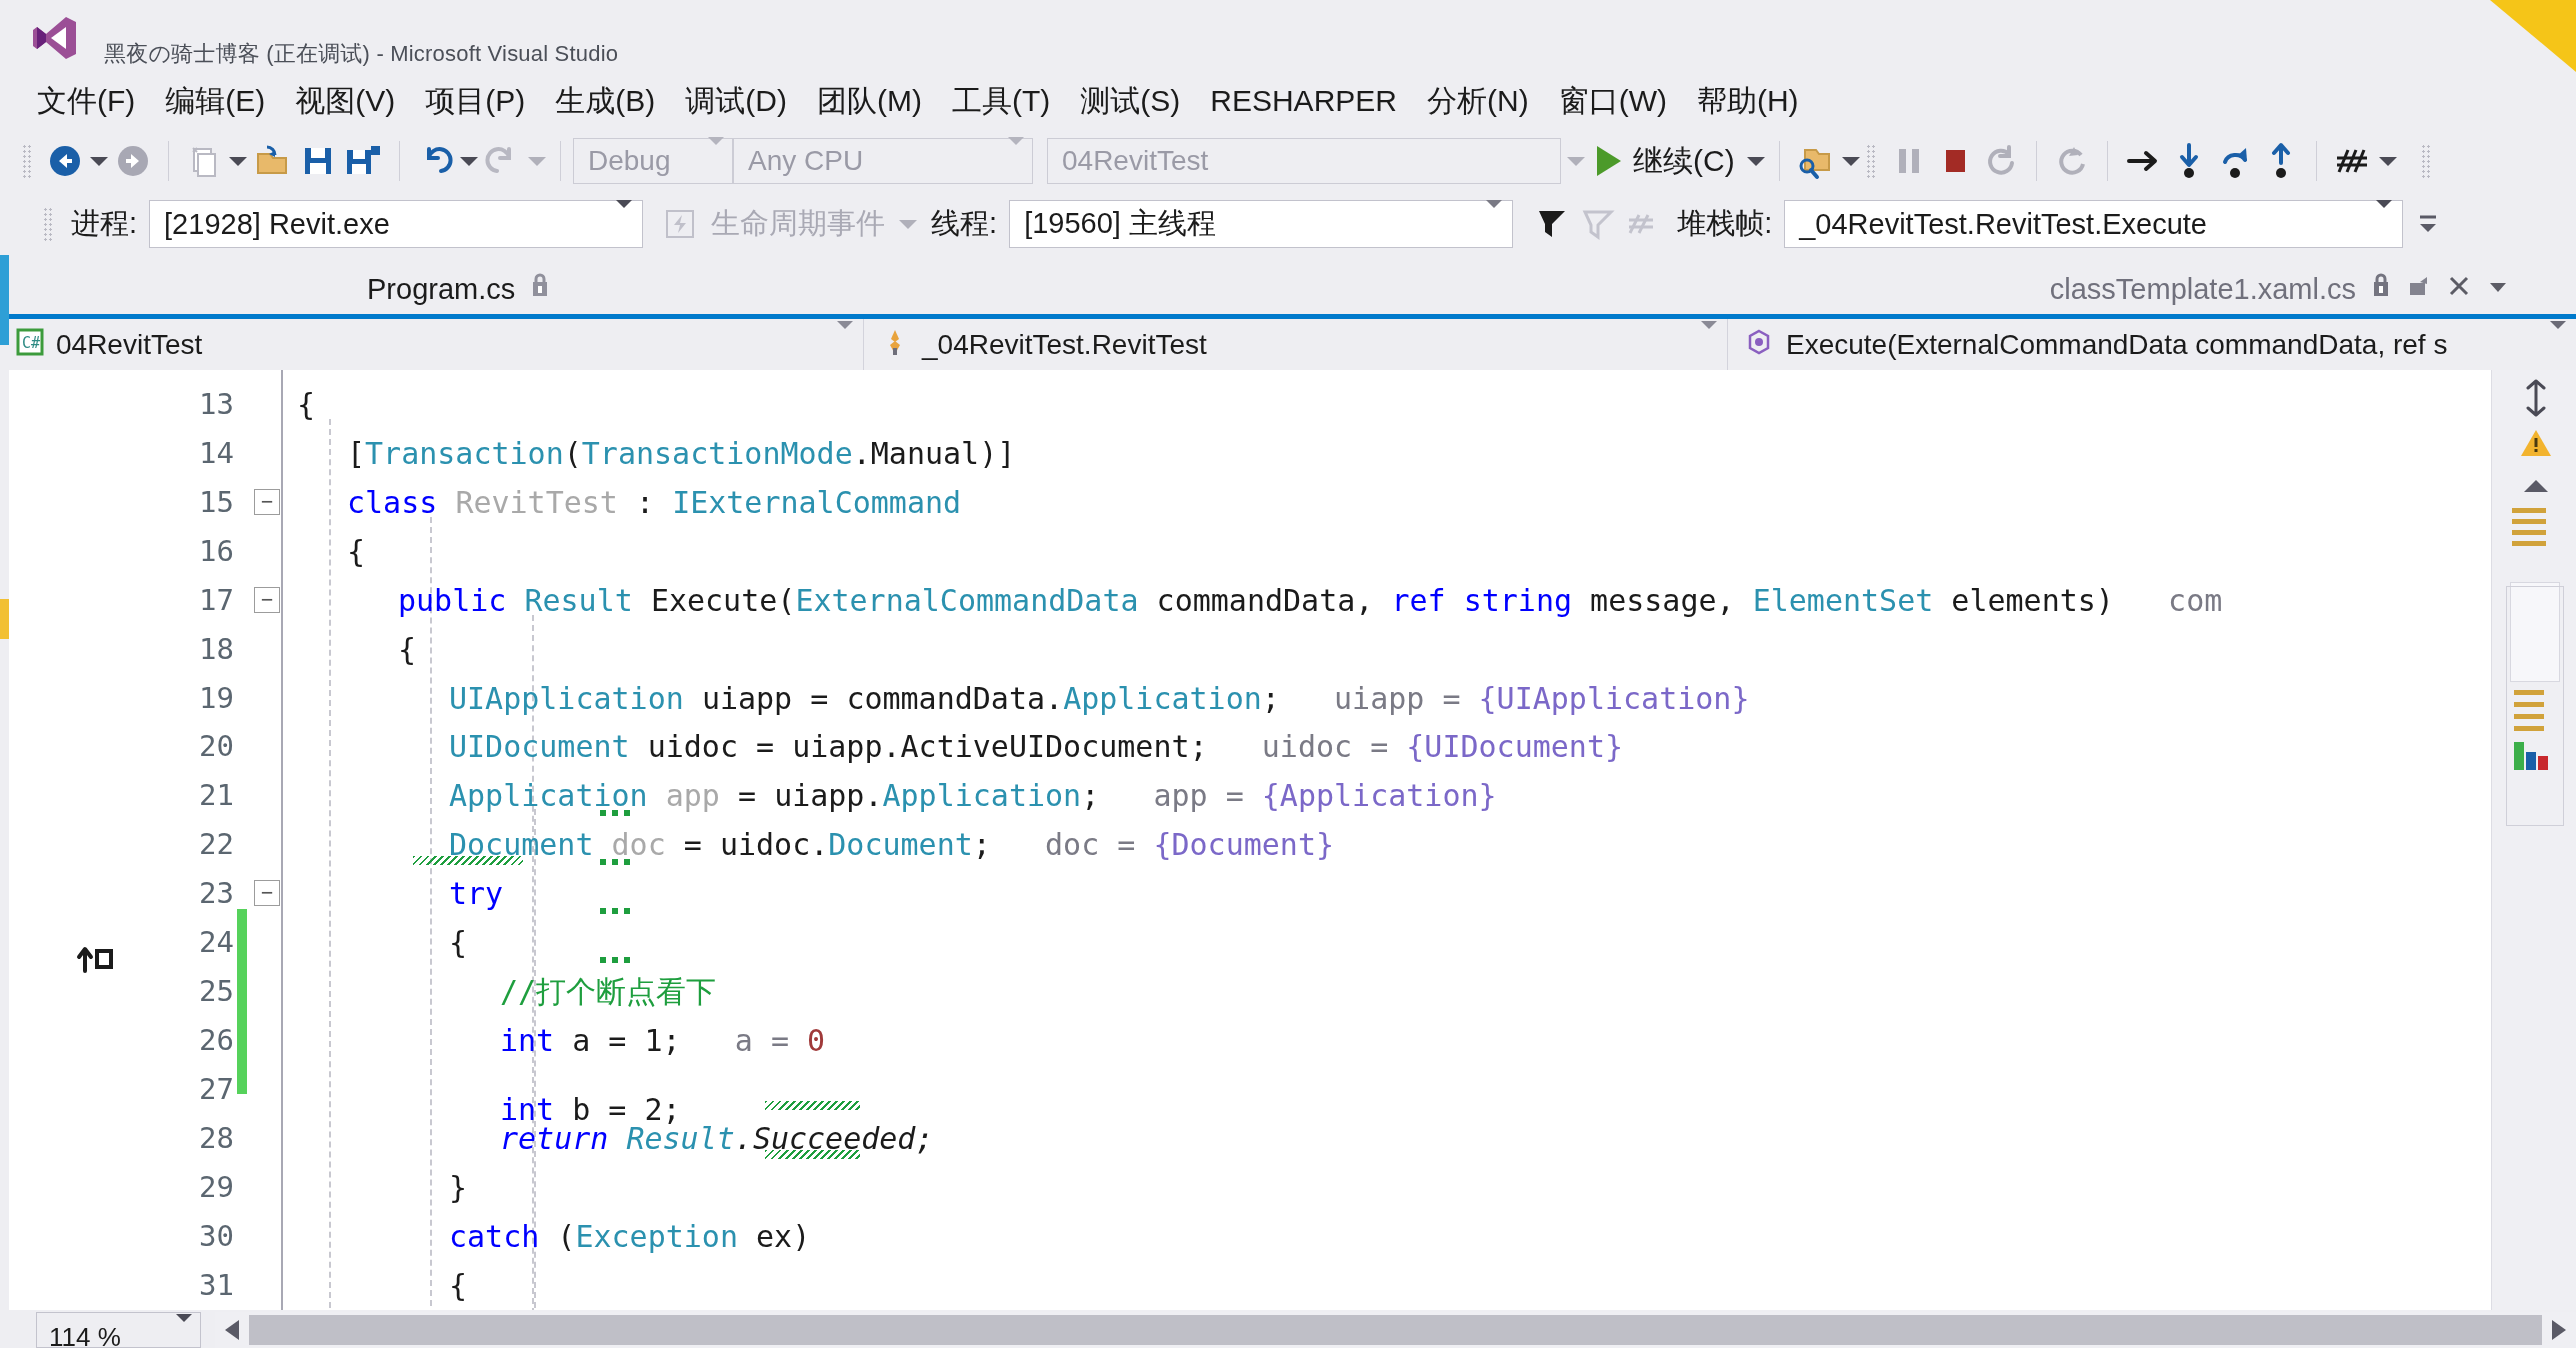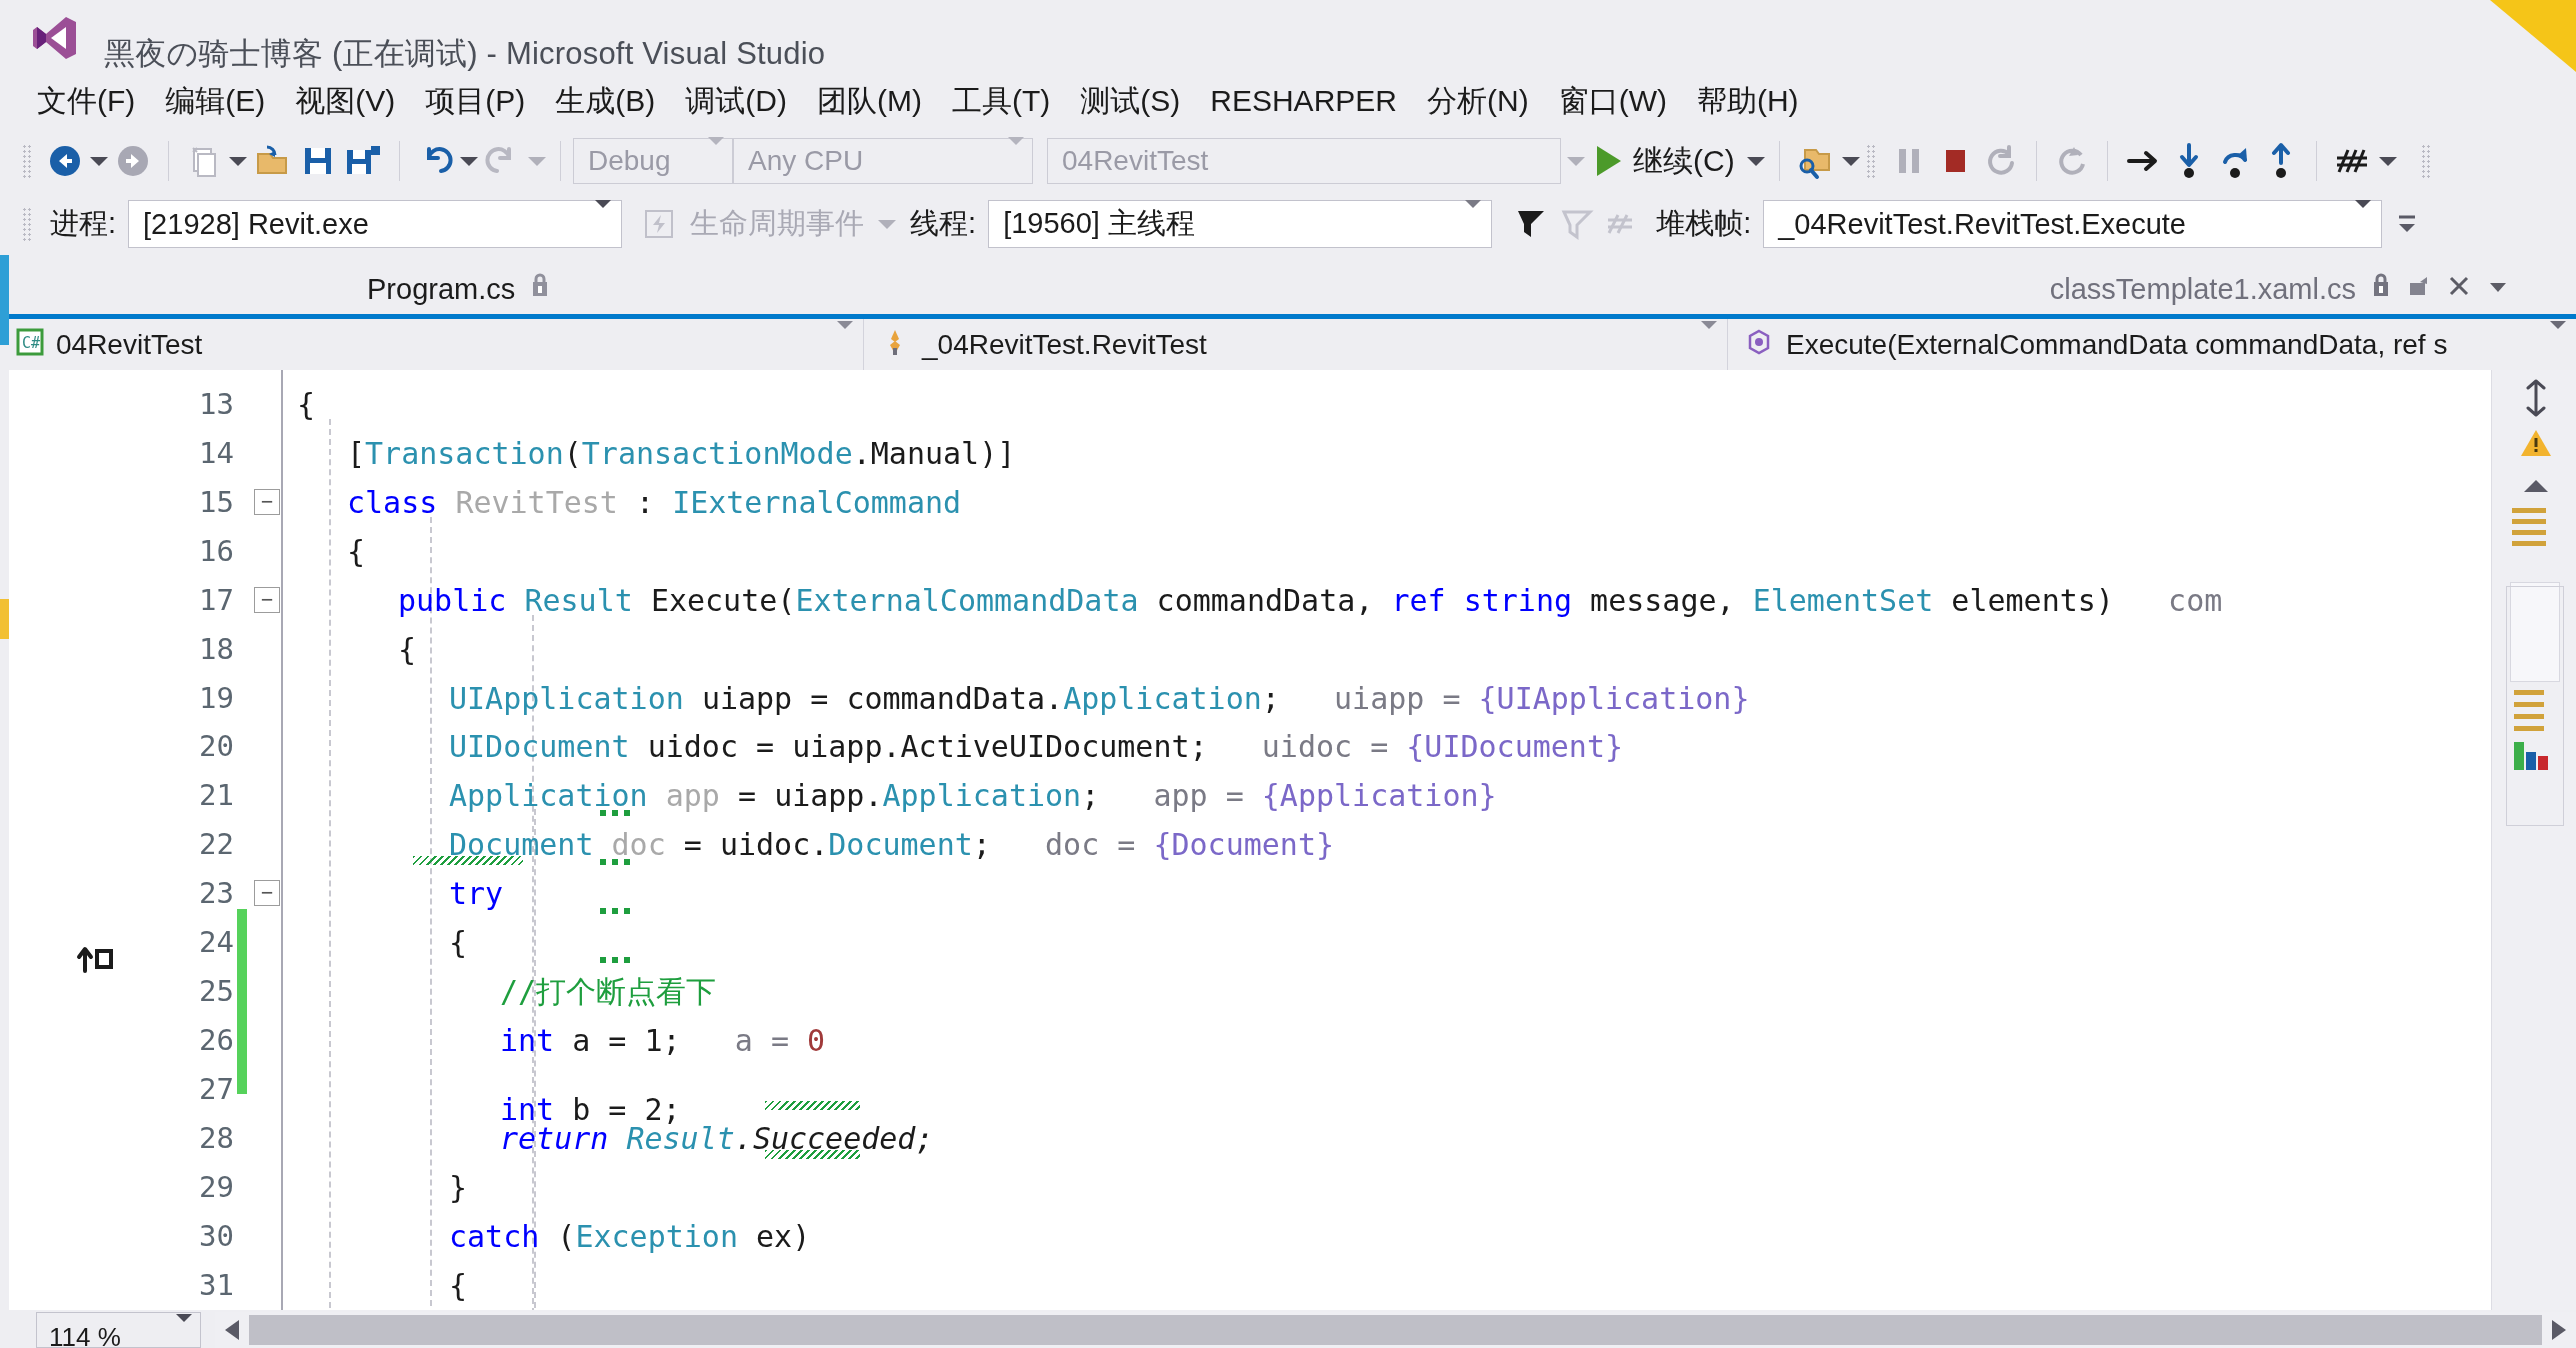--- a/index.html
+++ b/index.html
@@ -27,21 +27,21 @@
   }
   .left-accent-yellow {
     position: absolute; left: 0px; top: 599px; width: 9px; height: 40px;
     background: #F2C033; z-index: 41;
   }
   .vs-logo {
     width: 46px; height: 46px; margin-left: 32px; position: relative;
   }
   .vs-logo svg { display:block; }
   .title-text {
-    margin-left: 26px; font-size: 31px; color: #4B4F58; white-space: nowrap;
+    margin-left: 26px; font-size: 22px; color: #4B4F58; white-space: nowrap;
     font-family: "Liberation Sans", sans-serif; letter-spacing: 0.2px; margin-top: 32px;
   }
   .win-corner {
     position: absolute; right: 0; top: 0; width: 86px; height: 72px;
     background: #F5C518; clip-path: polygon(0 0, 100% 0, 100% 100%);
   }
   .win-corner-inner {
     position:absolute; right: 6px; top: 6px; width: 34px; height: 34px;
   }
 
@@ -88,21 +88,21 @@
 
   .continue-btn {
     display:flex; align-items:center; gap: 12px; padding: 0 10px; height: 48px; cursor:default;
   }
   .continue-label { font-size: 30px; color: #1B1B1B; white-space: nowrap; }
   .play-tri { width:0;height:0;border-top:15px solid transparent;border-bottom:15px solid transparent;border-left:24px solid #4C9A2A; }
 
   
   .dbgbar {
     position: absolute; left: 0; top: 192px; width: 2576px; height: 64px;
-    background: #EEEEF2; display: flex; align-items: center;
+    background: #EEEEF2; display: flex; align-items: center; padding-left: 21px;
   }
   .dbg-label { font-size: 29px; color: #1B1B1B; margin: 0 12px 0 8px; white-space:nowrap; }
   .dbg-label.dim { color: #A9A9B4; }
   .dbg-input {
     height: 48px; background: #FFFFFF; border: 1px solid #C2C2CC;
     display: flex; align-items: center; padding: 0 10px 0 14px;
     font-size: 29px; color: #1B1B1B; white-space: nowrap;
     font-family: "Liberation Sans", sans-serif;
   }
   .dbg-input .cb-caret { margin-left: auto; padding-left: 18px; }

